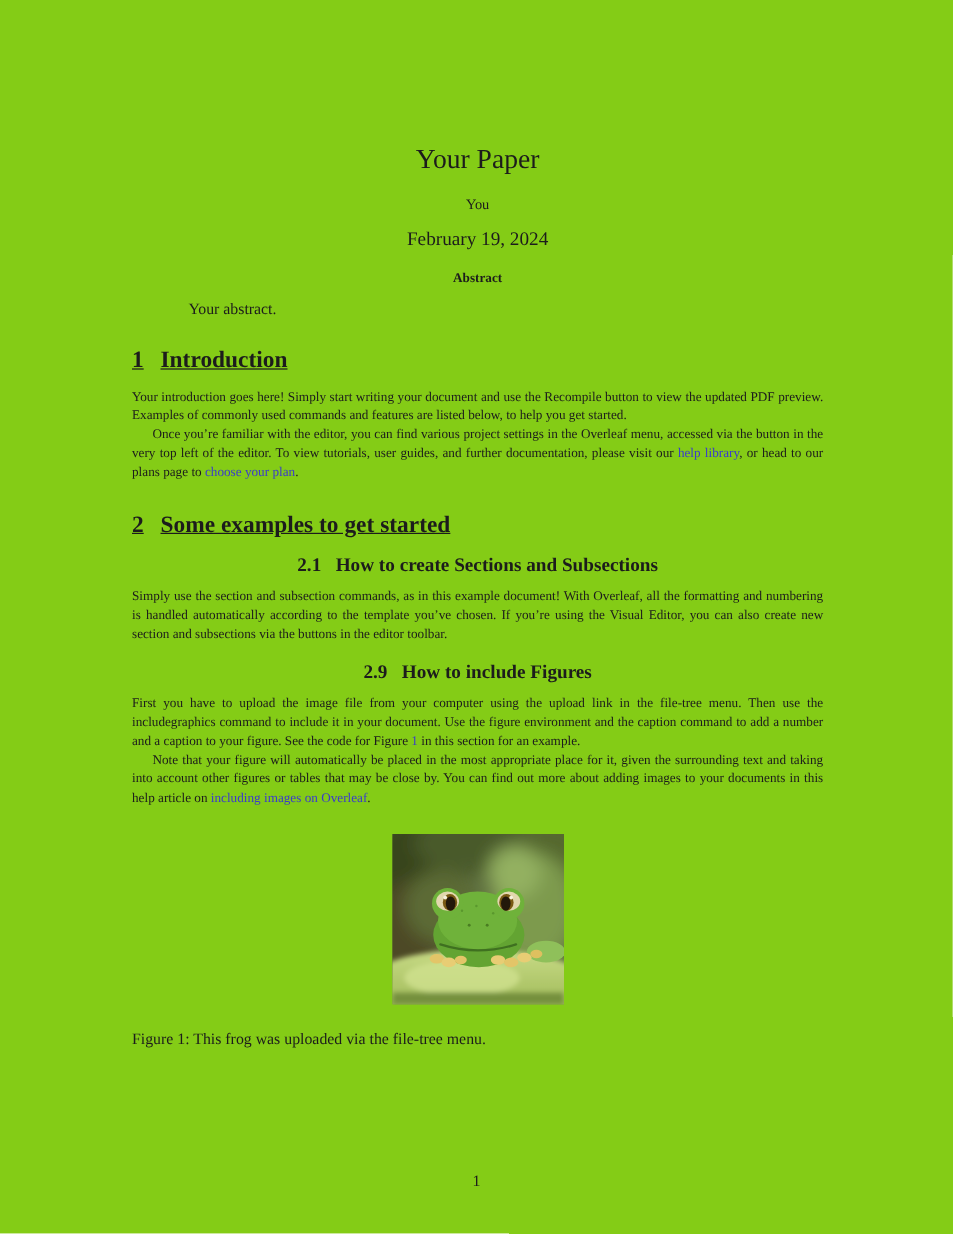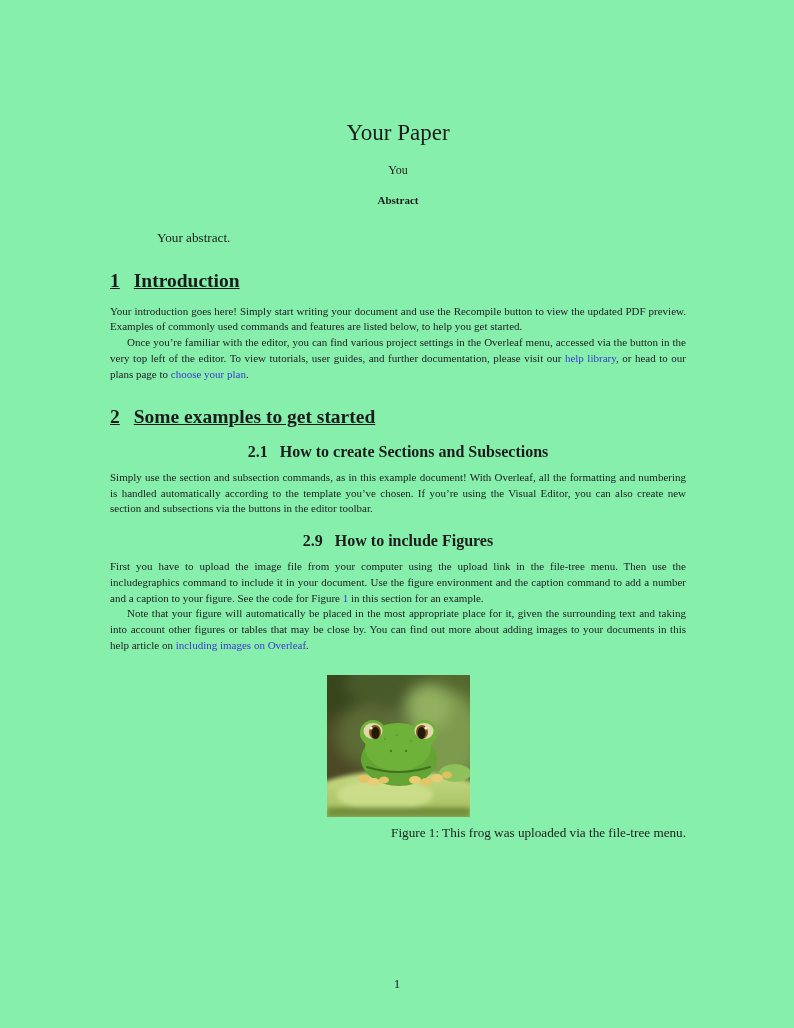--- a/index.html
+++ b/index.html
@@ -4,21 +4,21 @@
 <style>
   html, body {
     margin: 0;
     padding: 0;
     background: #ffffff;
   }
   .page {
     position: relative;
     width: 794px;
     height: 1028px;
-    background: #86efac;
+    background: #84cc16;
     font-family: "Liberation Serif", "DejaVu Serif", serif;
     color: #1c1c1c;
     overflow: hidden;
   }
   .content {
     position: absolute;
     left: 110px;
     top: 0;
     width: 576px;
   }
@@ -42,21 +42,21 @@
     line-height: 1.2;
   }
   .abstract-head {
     margin-top: 17px;
     font-size: 11px;
     font-weight: bold;
     text-align: center;
     line-height: 1.1;
   }
   .abstract-body {
-    margin-top: 24px;
+    margin-top: 12px;
     padding: 0 47px;
     font-size: 13.2px;
     line-height: 15.8px;
     text-align: justify;
   }
   h2.sec {
     margin: 25px 0 12px 0;
     font-size: 19.5px;
     font-weight: bold;
     line-height: 1.05;
@@ -87,43 +87,44 @@
     margin: 21px 0 0 0;
     text-align: center;
   }
   .fig-image {
     display: inline-block;
     width: 143px;
     height: 142px;
     line-height: 0;
   }
   figcaption.caption {
-    margin-top: 4px;
+    margin-top: 16px;
     font-size: 13.2px;
     line-height: 1.2;
-    text-align: right;
+    text-align: left;
   }
   .pageno {
     position: absolute;
     left: 0;
     right: 0;
     top: 976px;
     text-align: center;
     font-size: 13.2px;
     color: #1c1c1c;
   }
 </style>
 </head>
 <body>
 
 <div class="page">
   <div class="content">
 
     <h1 class="title">Your Paper</h1>
     <div class="author">You</div>
+    <div class="date">February 19, 2024</div>
 
     <div class="abstract-head">Abstract</div>
     <div class="abstract-body">Your abstract.</div>
 
     <h2 class="sec"><span class="secnum">1</span><span>Introduction</span></h2>
 
     <p class="para">Your introduction goes here! Simply start writing your document and use the Recompile button to view the updated PDF preview. Examples of commonly used commands and features are listed below, to help you get started.</p>
 
     <p class="para indent"><span>Once you’re familiar with the editor, you can find various project settings in the Overleaf menu, accessed via the button in the very top left of the editor. To view tutorials, user guides, and further documentation, please visit our </span><a class="link">help library</a><span>, or head to our plans page to </span><a class="link">choose your plan</a><span>.</span></p>
 

